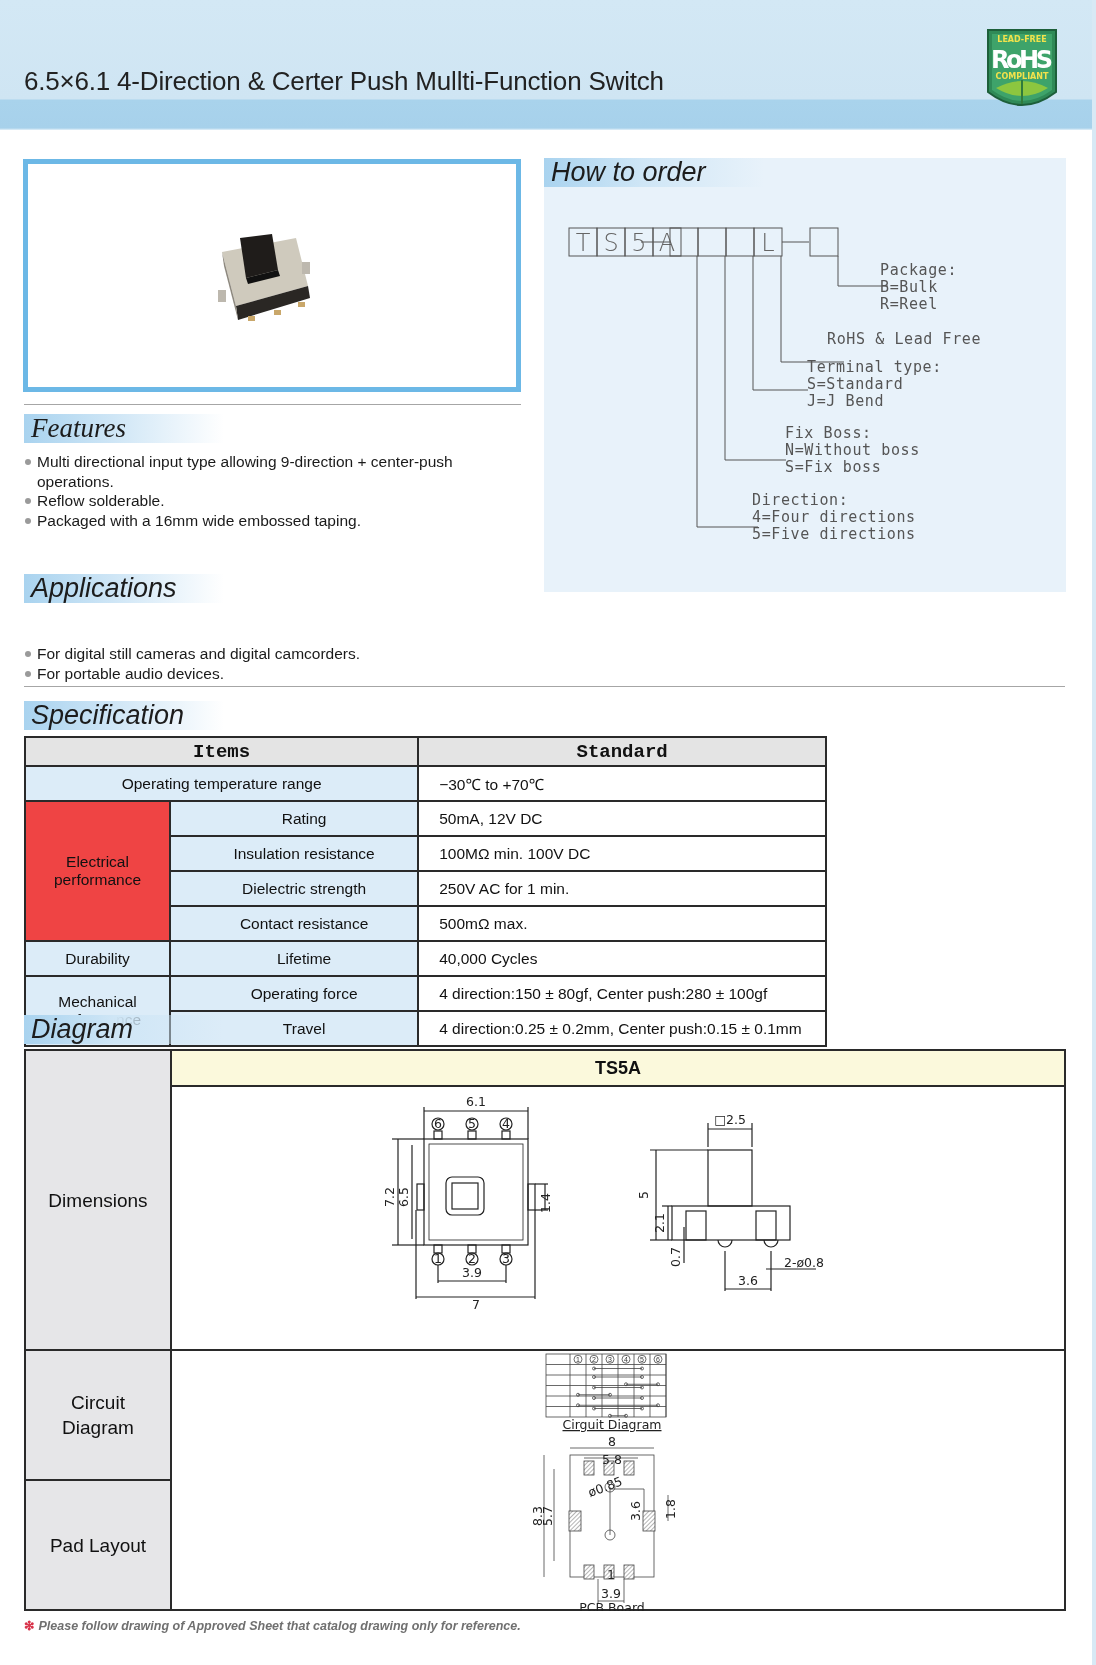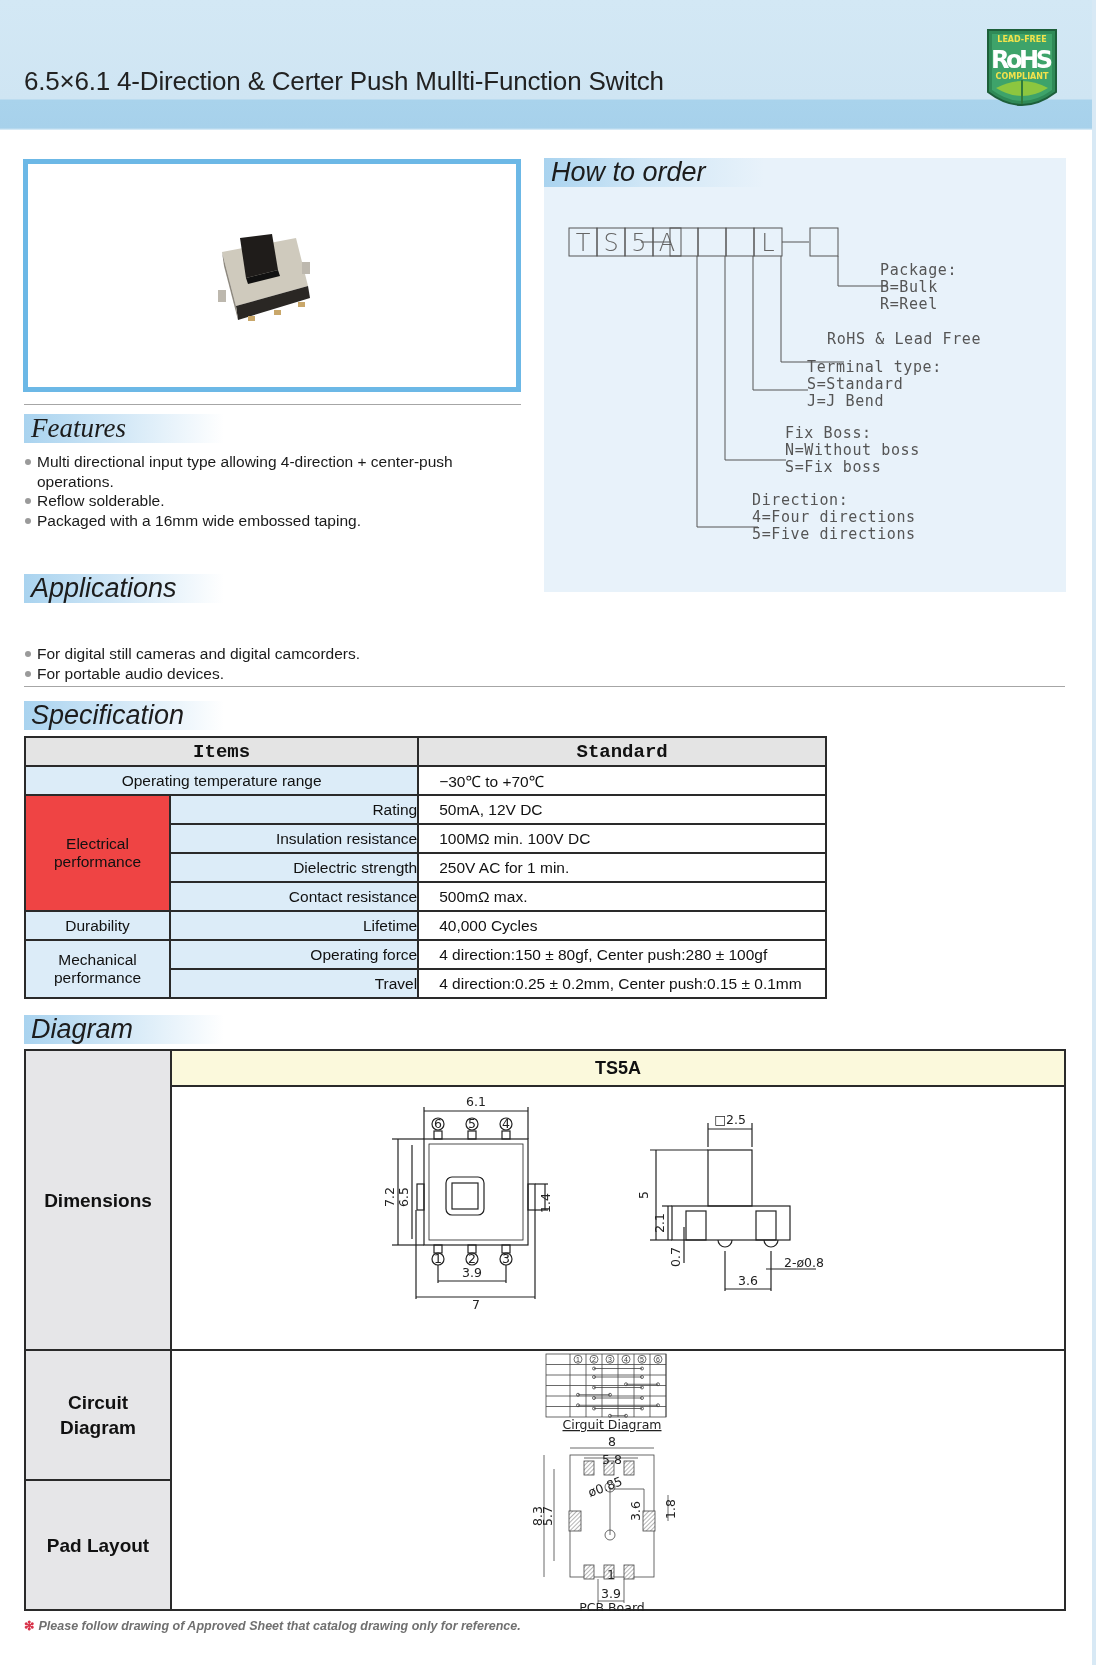--- a/index.html
+++ b/index.html
@@ -32,31 +32,31 @@
 
   
   .order { position: absolute; left: 544px; top: 158px; width: 522px; height: 434px; background: #e8f2fa; }
   .order .sec { left: 0; top: 0; width: 220px; }
   .order svg { position: absolute; left: 0; top: 0; }
   .cad { font-family: "DejaVu Sans Mono", monospace; font-size: 15px; fill: #555; letter-spacing: 0.6px; }
 
   
   table.spec { position: absolute; left: 24px; top: 736px; width: 803px; border-collapse: collapse;
     border: 2px solid #2a2a2a; font-size: 15.5px; }
-  table.spec td, table.spec th { border: 2px solid #2a2a2a; height: 29px; padding: 0; }
+  table.spec td, table.spec th { border: 2px solid #2a2a2a; height: 35px; padding: 0; }
   table.spec th { background: #e4e4e4; font-size: 19px; font-weight: bold; height: 29px; font-family: Liberation Mono, monospace; }
   .c-item { background: #dcecf8; text-align: center; }
-  .c-sub { background: #dcecf8; text-align: right; padding-left: 20px !important; }
+  .c-sub { background: #dcecf8; text-align: center; padding-left: 20px !important; }
   .c-std { background: #fff; padding-left: 20px !important; text-align: left; }
 
   
   table.diag { position: absolute; left: 24px; top: 1049px; width: 1042px; border-collapse: collapse;
     border: 2px solid #2a2a2a; }
   table.diag td { border: 2px solid #2a2a2a; padding: 0; }
-  .d-label { width: 146px; background: #e6e6e8; font-weight: bold; font-size: 19px; text-align: center; line-height: 25px; }
+  .d-label { width: 146px; background: #e6e6e8; font-weight: normal; font-size: 19px; text-align: center; line-height: 25px; }
   .d-head { background: #fbf9dc; height: 36px; text-align: center; font-weight: bold; font-size: 18px; }
   .d-cell { background: #fff; position: relative; }
 
   .note { position: absolute; left: 24px; top: 1618px; font-size: 12.5px; font-style: italic; font-weight: bold; color: #707070; }
   .note .star { color: #d8334a; font-style: normal; margin-right: 4px; }
   .dtxt { font-family: "DejaVu Sans", sans-serif; fill: #222; font-size: 12.5px; }
 </style>
 </head>
 <body>
 
@@ -85,21 +85,21 @@
     <rect x="60" y="76" width="7" height="5" fill="#c9a76a"></rect>
     <rect x="84" y="68" width="7" height="5" fill="#c9a76a"></rect>
     <polygon points="26,4 58,0 64,36 32,44" fill="#1f1c1a"></polygon>
     <polygon points="32,44 64,36 66,42 34,50" fill="#111"></polygon>
   </svg>
 </div>
 <div class="hr" style="left:24px; top:404px; width:497px;"></div>
 
 <div class="sec" style="left:24px; top:414px; width:200px;font-family:Liberation Serif, serif;">Features</div>
 <ul class="bul" style="left:24px; top:452px; width:470px;">
-  <li>Multi directional input type allowing 4-direction + center-push operations.</li>
+  <li>Multi directional input type allowing 9-direction + center-push operations.</li>
   <li>Reflow solderable.</li>
   <li>Packaged with a 16mm wide embossed taping.</li>
 </ul>
 
 <div class="sec" style="left:24px; top:574px; width:200px;">Applications</div>
 <ul class="bul" style="left:24px; top:644px; width:470px;">
   <li>For digital still cameras and digital camcorders.</li>
   <li>For portable audio devices.</li>
 </ul>
 

